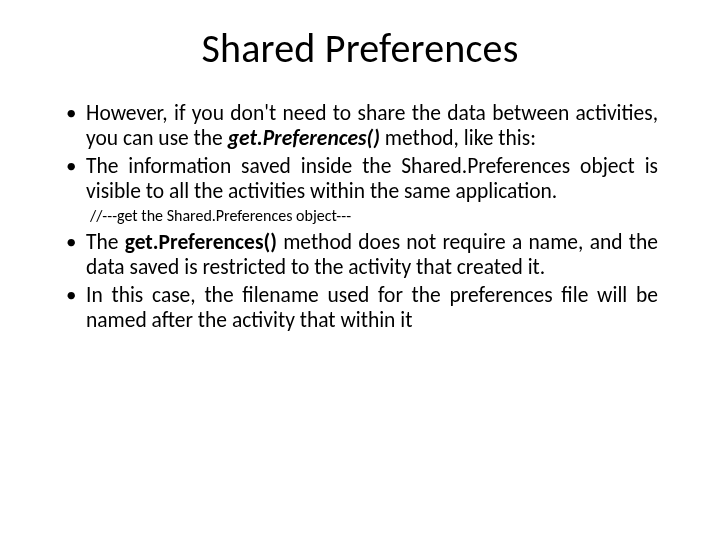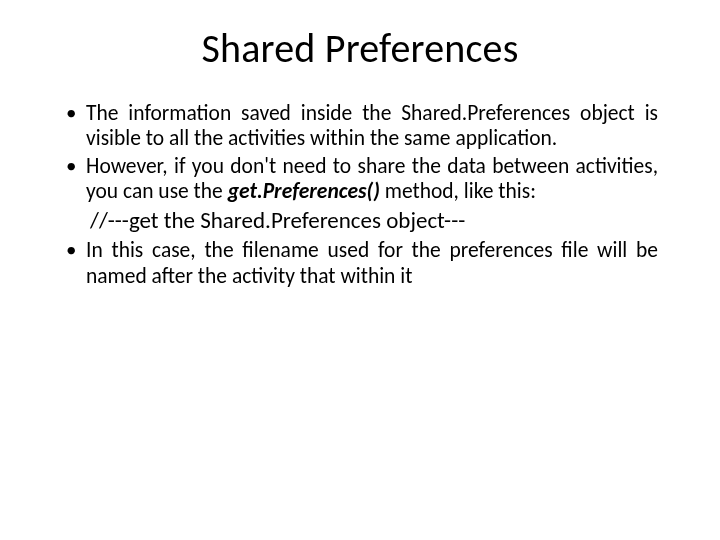--- a/index.html
+++ b/index.html
@@ -42,43 +42,46 @@
   ul.bullets > li::before {
     content: "•";
     position: absolute;
     left: 4px;
     top: 0;
     font-size: 21px;
     line-height: 1.18;
   }
   .code-block {
     margin: 2px 0 4px 28px;
-    font-size: 23px;
+    font-size: 16px;
     line-height: 1.22;
   }
   .bold { font-weight: 700; }
   .italic { font-style: italic; }
 </style>
 </head>
 <body>
 
 <div class="slide">
   <h1 class="title">Shared Preferences</h1>
 
   <ul class="bullets">
     <li>
-      <span>The information saved inside the Shared.Preferences object is visible to all the activities within the same application.</span>
+      <span>However, if you don't need to share the data between activities, you can use the </span><span class="bold italic">get.Preferences()</span><span> method, like this:</span>
     </li>
     <li>
-      <span>However, if you don't need to share the data between activities, you can use the </span><span class="bold italic">get.Preferences()</span><span> method, like this:</span>
+      <span>The information saved inside the Shared.Preferences object is visible to all the activities within the same application.</span>
     </li>
   </ul>
 
   <div class="code-block">
     <div>//---get the Shared.Preferences object---</div>
   </div>
 
   <ul class="bullets">
     <li>
+      <span>The </span><span class="bold">get.Preferences()</span><span> method does not require a name, and the data saved is restricted to the activity that created it.</span>
+    </li>
+    <li>
       <span>In this case, the filename used for the preferences file will be named after the activity that within it</span>
     </li>
   </ul>
 </div>
 
 </body></html>

